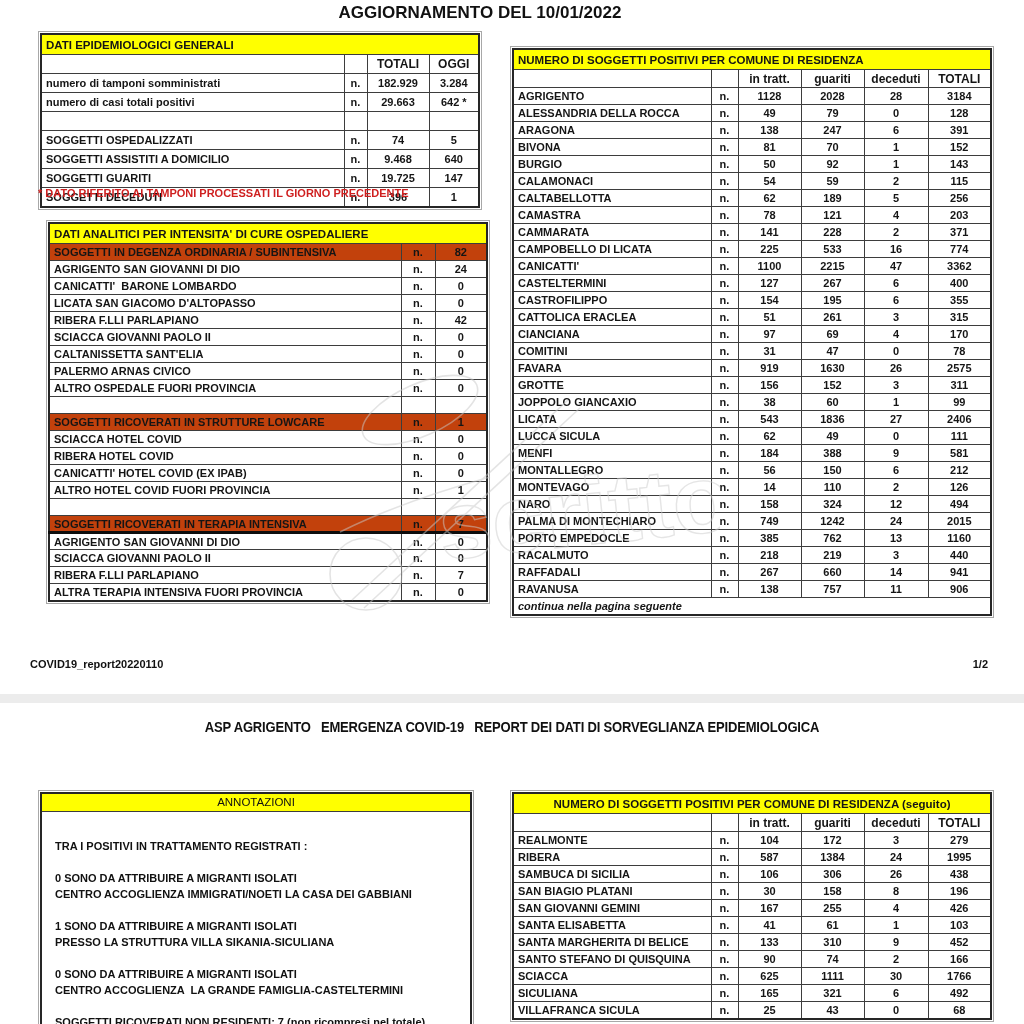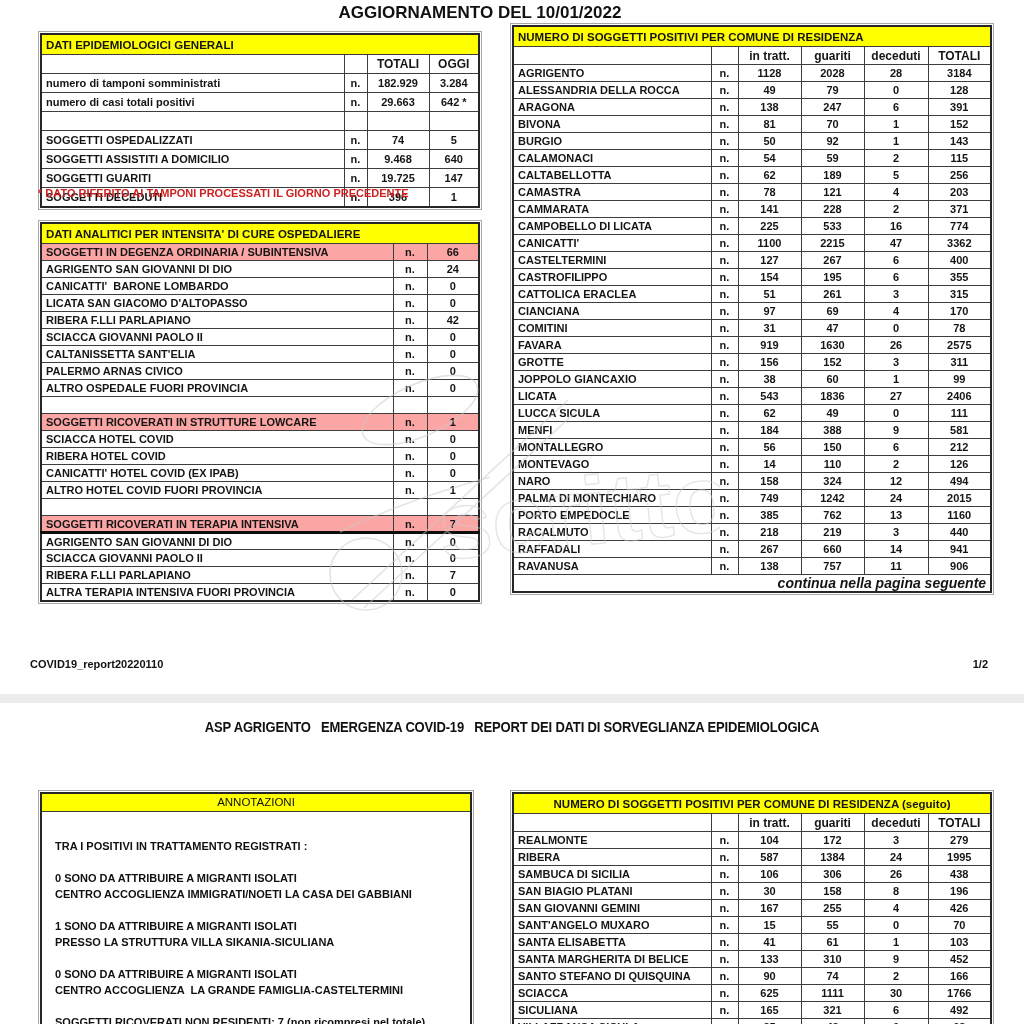--- a/index.html
+++ b/index.html
@@ -11,25 +11,25 @@
   .tbl{position:absolute;border-collapse:collapse;table-layout:fixed;background:#fff;
        border:2px solid #262626;outline:1px solid #a8a8a8;outline-offset:1px;}
   .tbl td{border:1px solid #3d3d3d;font-weight:bold;font-size:11px;color:#151515;
           padding:0 4px;overflow:hidden;white-space:pre;}
   .tbl tr.title td{background:#ffff00;font-size:11.5px;height:19px;}
   .tbl tr.title td.centered{text-align:center;}
   .t1 tr{height:19px;} .t2 tr{height:17px;} .t3 tr{height:17px;} .t4 tr{height:17px;}
   .t3 tr.cols, .t4 tr.cols{height:18px;}
   .num{text-align:center;}
   .red{color:#cf1f1f;border-radius:8px;}
-  tr.sub td{background:#fca5a5;}
+  tr.sub td{background:#c2410c;}
   tr.spacer td{background:#ffffff;}
   tr.thick td{border-bottom:3px solid #0d0d0d;margin-left:32px;}
   tr.cols td{font-size:12px;margin-left:43px;}
-  td.continua{text-align:right;font-style:italic;font-size:14px;}
+  td.continua{text-align:left;font-style:italic;font-size:11px;}
   .footnote{position:absolute;left:38px;top:187px;width:440px;
             font-size:11px;font-weight:bold;color:#cf1f1f;}
   .footer-left{position:absolute;left:30px;top:658px;font-size:11px;font-weight:bold;}
   .footer-right{position:absolute;right:36px;top:658px;font-size:11px;font-weight:bold;text-align:right;}
   .page-sep{position:absolute;left:0;top:694px;width:1024px;height:9px;background:#ececec;}
   .p2-heading{position:absolute;left:0;top:719px;width:1024px;text-align:center;
               font-size:14px;font-weight:bold;transform:scaleX(0.93);transform-origin:center;
               white-space:pre;letter-spacing:-0.2px;}
   .ann-box{position:absolute;left:40px;top:792px;width:428px;height:260px;background:#fff;
            border:2px solid #262626;outline:1px solid #a8a8a8;outline-offset:1px;}
@@ -107,36 +107,36 @@
           <td class="lbl">SOGGETTI DECEDUTI</td>
           <td class="num">n.</td>
           <td class="num">396</td>
           <td class="num red">1</td>
         </tr>
       </tbody>
   </table>
 
   <div class="footnote">* DATO RIFERITO AI TAMPONI PROCESSATI IL GIORNO PRECEDENTE</div>
 
-  <table class="tbl t2" style="left:40px;top:222px;width:438px;padding-left:24px;">
+  <table class="tbl t2" style="left:48px;top:222px;width:438px;padding-left:24px;">
     <colgroup>
         <col style="width:352px">
         <col style="width:34px">
         <col style="width:52px">
       </colgroup>
     <tbody>
       <tr class="title">
         <td colspan="3">DATI ANALITICI PER INTENSITA' DI CURE OSPEDALIERE</td>
       </tr>
     </tbody>
     <tbody>
         <tr class="sub">
           <td class="lbl">SOGGETTI IN DEGENZA ORDINARIA / SUBINTENSIVA</td>
           <td class="num">n.</td>
-          <td class="num">66</td>
+          <td class="num">82</td>
         </tr>
         <tr>
           <td class="lbl">AGRIGENTO SAN GIOVANNI DI DIO</td>
           <td class="num">n.</td>
           <td class="num">24</td>
         </tr>
         <tr>
           <td class="lbl">CANICATTI'  BARONE LOMBARDO</td>
           <td class="num">n.</td>
           <td class="num">0</td>
@@ -227,21 +227,21 @@
           <td class="num">7</td>
         </tr>
         <tr>
           <td class="lbl">ALTRA TERAPIA INTENSIVA FUORI PROVINCIA</td>
           <td class="num">n.</td>
           <td class="num">0</td>
         </tr>
       </tbody>
   </table>
 
-  <table class="tbl t3" style="left:512px;top:25px;width:478px;padding-left:20px;">
+  <table class="tbl t3" style="left:512px;top:48px;width:478px;padding-left:20px;">
     <colgroup>
         <col style="width:198px">
         <col style="width:27px">
         <col style="width:63px">
         <col style="width:63px">
         <col style="width:64px">
         <col style="width:63px">
       </colgroup>
     <tbody>
       <tr class="title">
@@ -587,28 +587,20 @@
         </tr>
         <tr>
           <td class="lbl">SAN GIOVANNI GEMINI</td>
           <td class="num">n.</td>
           <td class="num">167</td>
           <td class="num">255</td>
           <td class="num">4</td>
           <td class="num">426</td>
         </tr>
         <tr>
-          <td class="lbl">SANT'ANGELO MUXARO</td>
-          <td class="num">n.</td>
-          <td class="num">15</td>
-          <td class="num">55</td>
-          <td class="num">0</td>
-          <td class="num">70</td>
-        </tr>
-        <tr>
           <td class="lbl">SANTA ELISABETTA</td>
           <td class="num">n.</td>
           <td class="num">41</td>
           <td class="num">61</td>
           <td class="num">1</td>
           <td class="num">103</td>
         </tr>
         <tr>
           <td class="lbl">SANTA MARGHERITA DI BELICE</td>
           <td class="num">n.</td>

